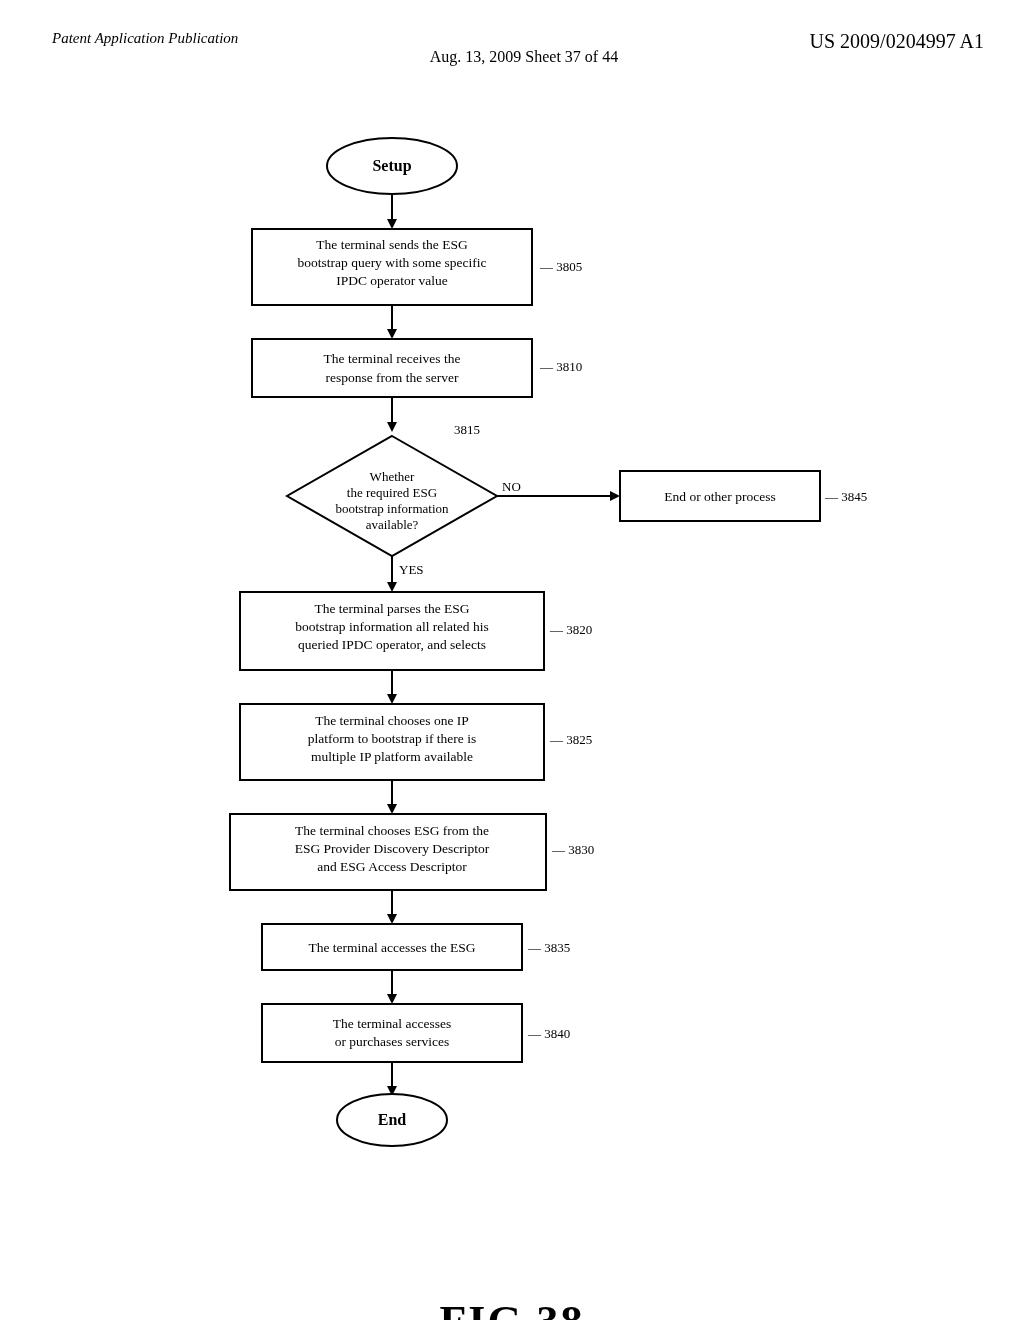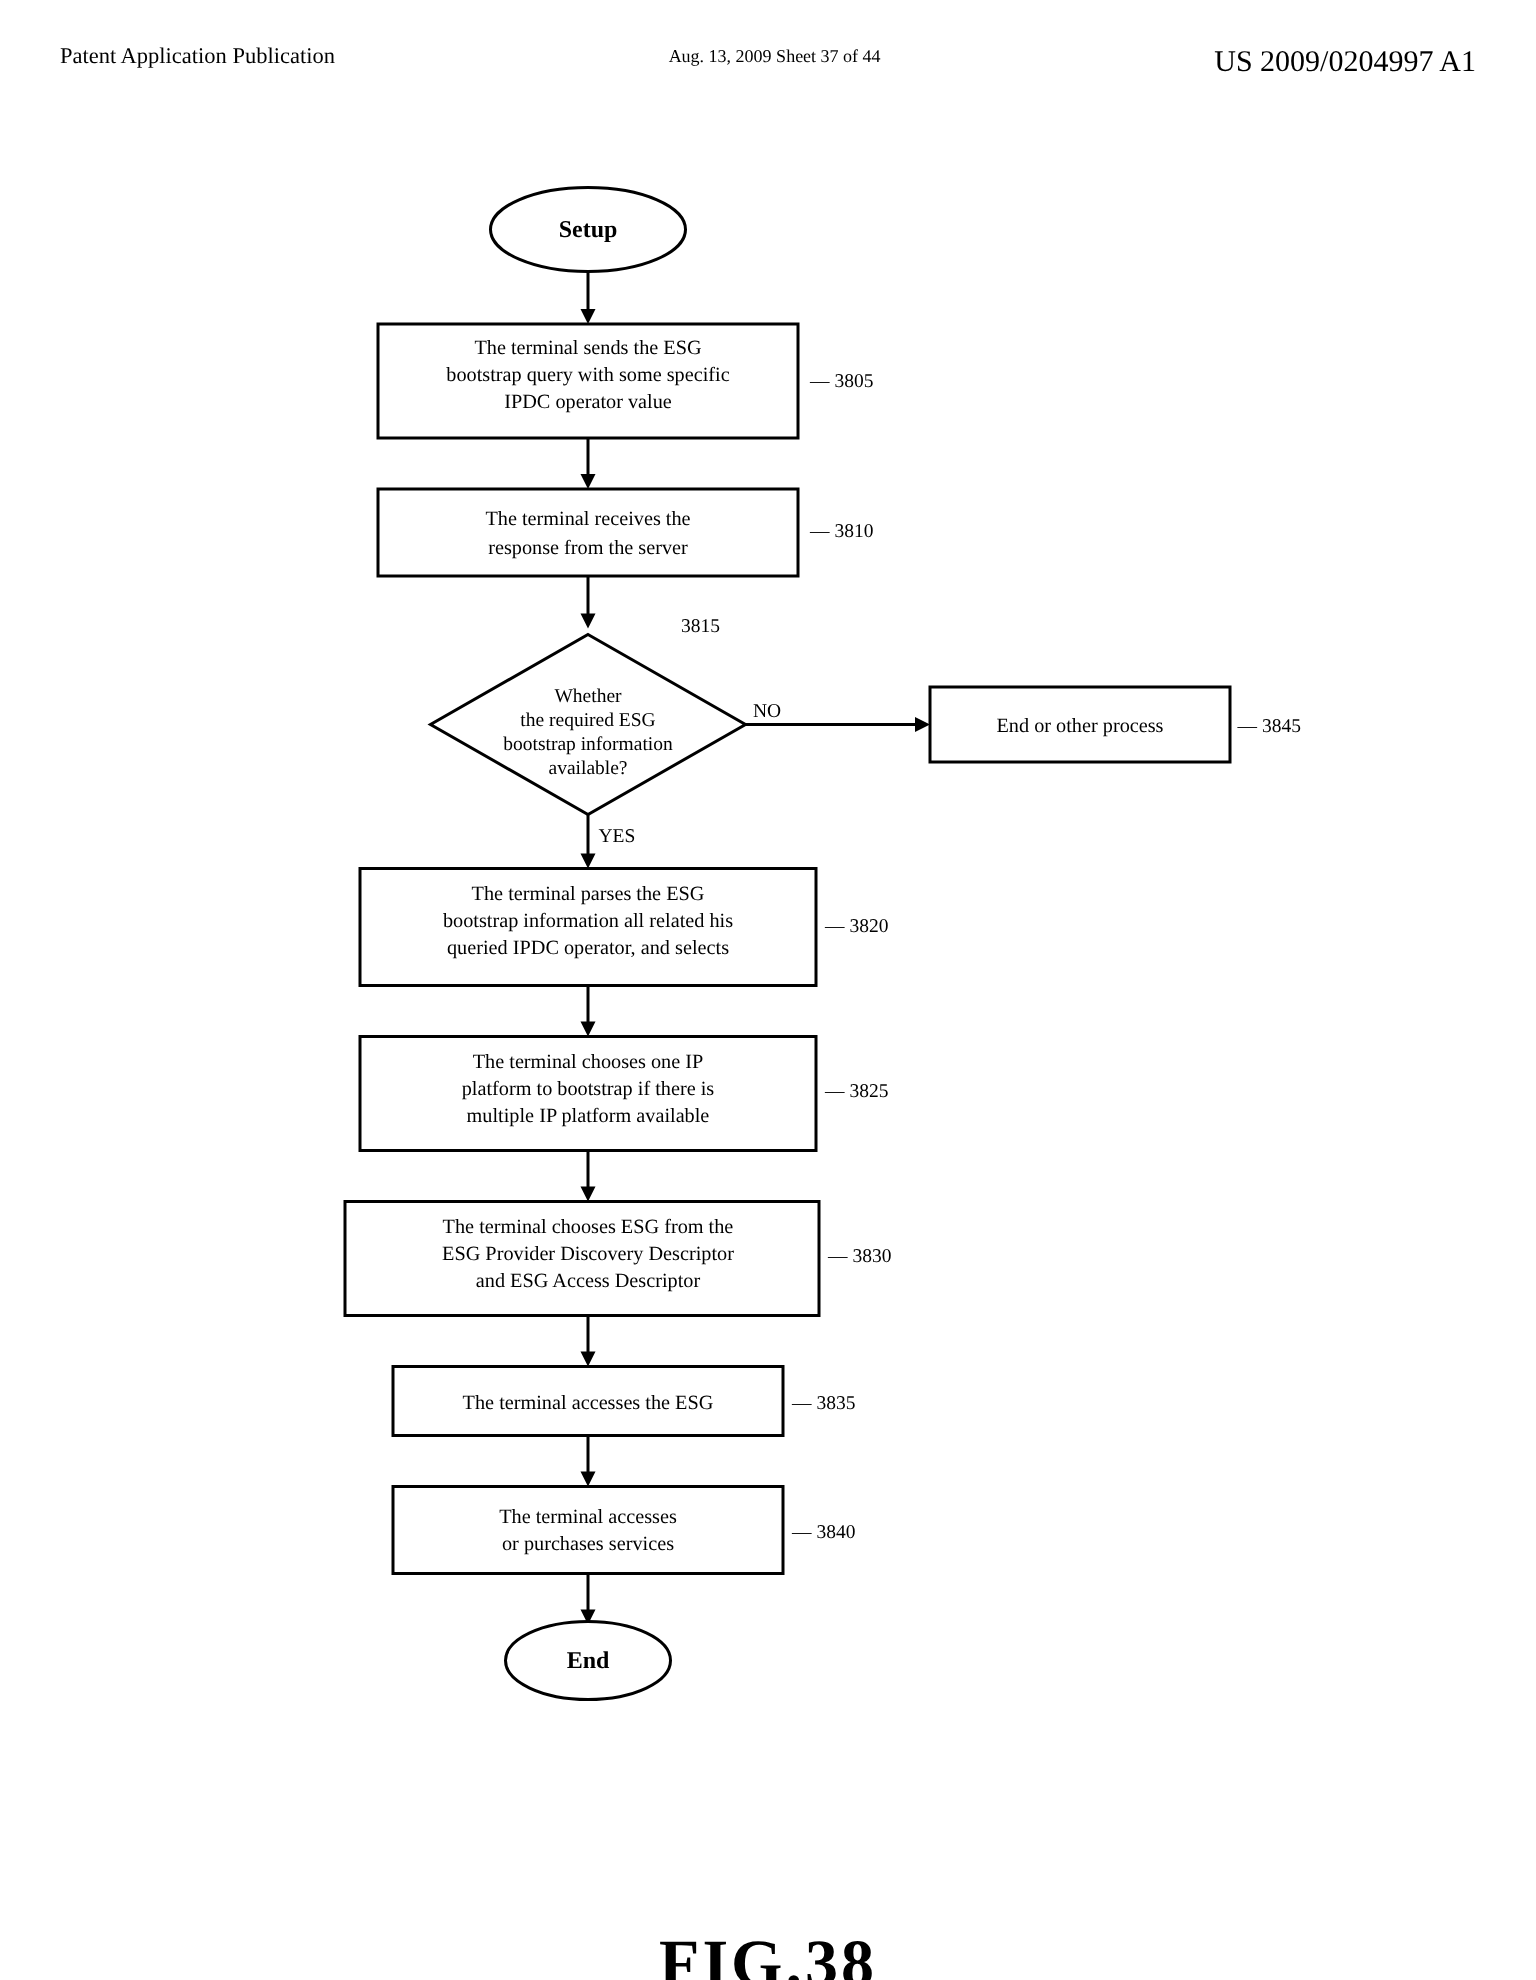--- a/index.html
+++ b/index.html
@@ -23,26 +23,29 @@
     .header {
       display: flex;
       justify-content: space-between;
       align-items: flex-start;
       font-size: 14px;
       margin-bottom: 40px;
       padding-top: 10px;
     }
 
     .header-left {
+      font-style: italic;
       font-size: 15px;
+      margin-left: 12px;
     }
 
     .header-center {
-      font-size: 12px;
+      font-size: 16px;
       text-align: left;
+      margin-top: 18px;
     }
 
     .header-right {
       font-size: 20px;
     }
 
     .flowchart-container {
       display: flex;
       flex-direction: column;
       align-items: center;

